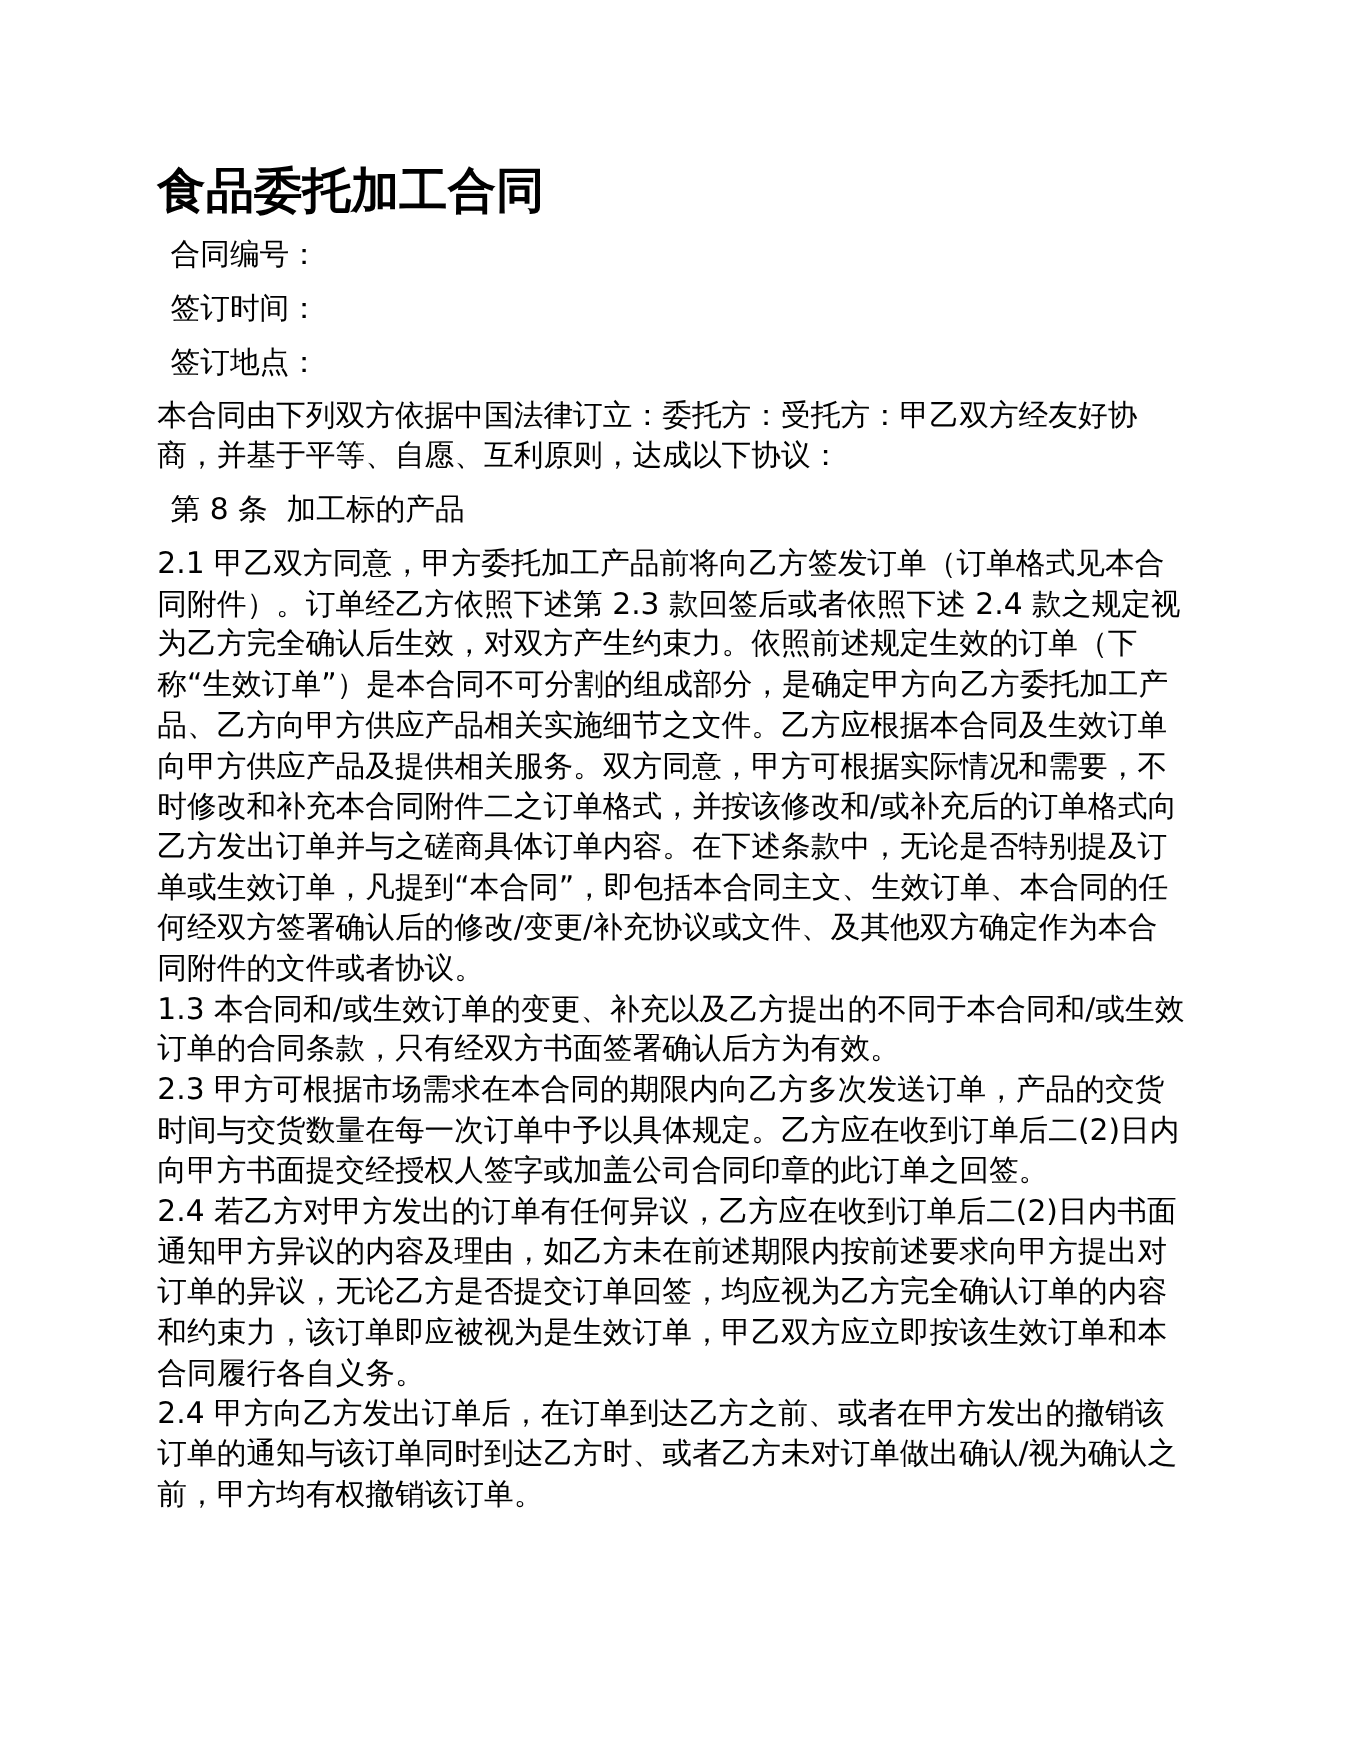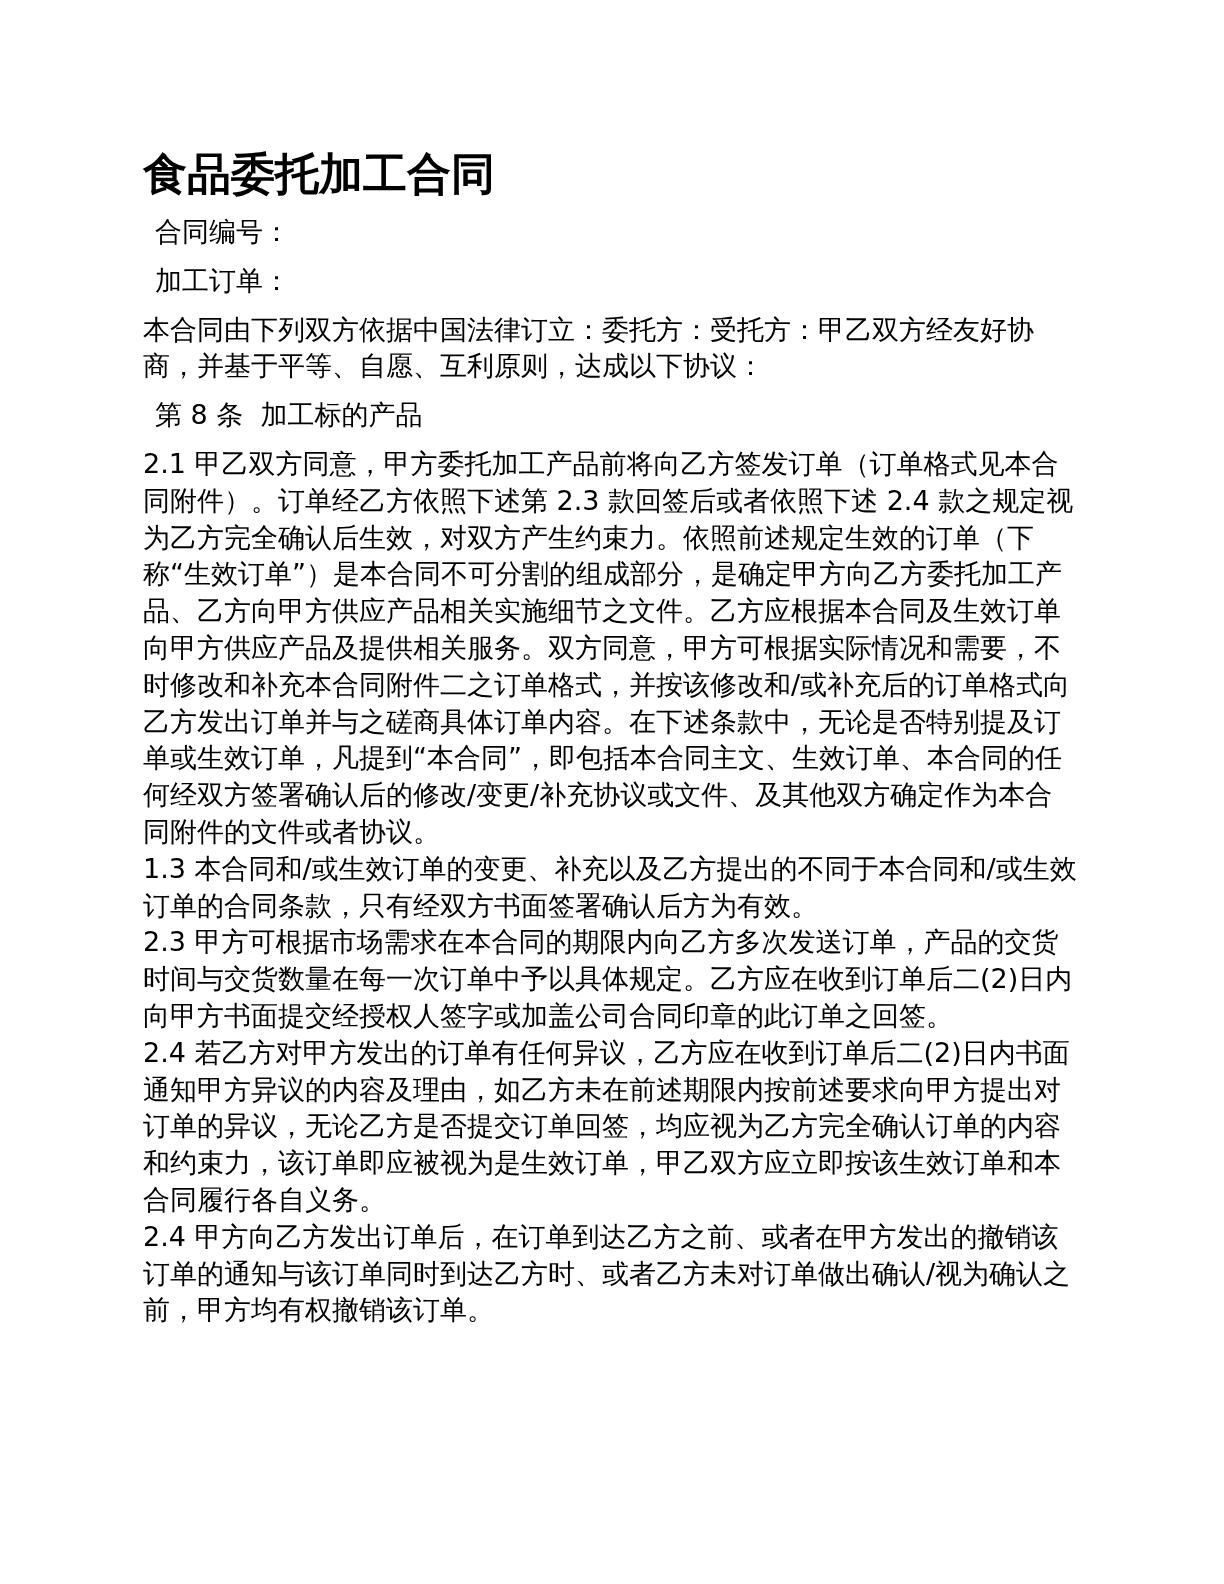--- a/index.html
+++ b/index.html
@@ -43,21 +43,22 @@
       word-break: break-all;
     }
   </style>
 </head>
 <body>
 
 <div class="page">
   <h1 class="doc-title">食品委托加工合同</h1>
 
   <p class="line">合同编号：</p>
-  <p class="line">加工订单：</p>
+  <p class="line">签订时间：</p>
+  <p class="line">签订地点：</p>
 
   <p class="para">本合同由下列双方依据中国法律订立：委托方：受托方：甲乙双方经友好协商，并基于平等、自愿、互利原则，达成以下协议：</p>
 
   <p class="line">第 8 条  加工标的产品</p>
 
   <p class="para">2.1 甲乙双方同意，甲方委托加工产品前将向乙方签发订单（订单格式见本合同附件）。订单经乙方依照下述第 2.3 款回签后或者依照下述 2.4 款之规定视为乙方完全确认后生效，对双方产生约束力。依照前述规定生效的订单（下称“生效订单”）是本合同不可分割的组成部分，是确定甲方向乙方委托加工产品、乙方向甲方供应产品相关实施细节之文件。乙方应根据本合同及生效订单向甲方供应产品及提供相关服务。双方同意，甲方可根据实际情况和需要，不时修改和补充本合同附件二之订单格式，并按该修改和/或补充后的订单格式向乙方发出订单并与之磋商具体订单内容。在下述条款中，无论是否特别提及订单或生效订单，凡提到“本合同”，即包括本合同主文、生效订单、本合同的任何经双方签署确认后的修改/变更/补充协议或文件、及其他双方确定作为本合同附件的文件或者协议。</p>
   <p class="para">1.3 本合同和/或生效订单的变更、补充以及乙方提出的不同于本合同和/或生效订单的合同条款，只有经双方书面签署确认后方为有效。</p>
   <p class="para">2.3 甲方可根据市场需求在本合同的期限内向乙方多次发送订单，产品的交货时间与交货数量在每一次订单中予以具体规定。乙方应在收到订单后二(2)日内向甲方书面提交经授权人签字或加盖公司合同印章的此订单之回签。</p>
   <p class="para">2.4 若乙方对甲方发出的订单有任何异议，乙方应在收到订单后二(2)日内书面通知甲方异议的内容及理由，如乙方未在前述期限内按前述要求向甲方提出对订单的异议，无论乙方是否提交订单回签，均应视为乙方完全确认订单的内容和约束力，该订单即应被视为是生效订单，甲乙双方应立即按该生效订单和本合同履行各自义务。</p>
   <p class="para">2.4 甲方向乙方发出订单后，在订单到达乙方之前、或者在甲方发出的撤销该订单的通知与该订单同时到达乙方时、或者乙方未对订单做出确认/视为确认之前，甲方均有权撤销该订单。</p>

